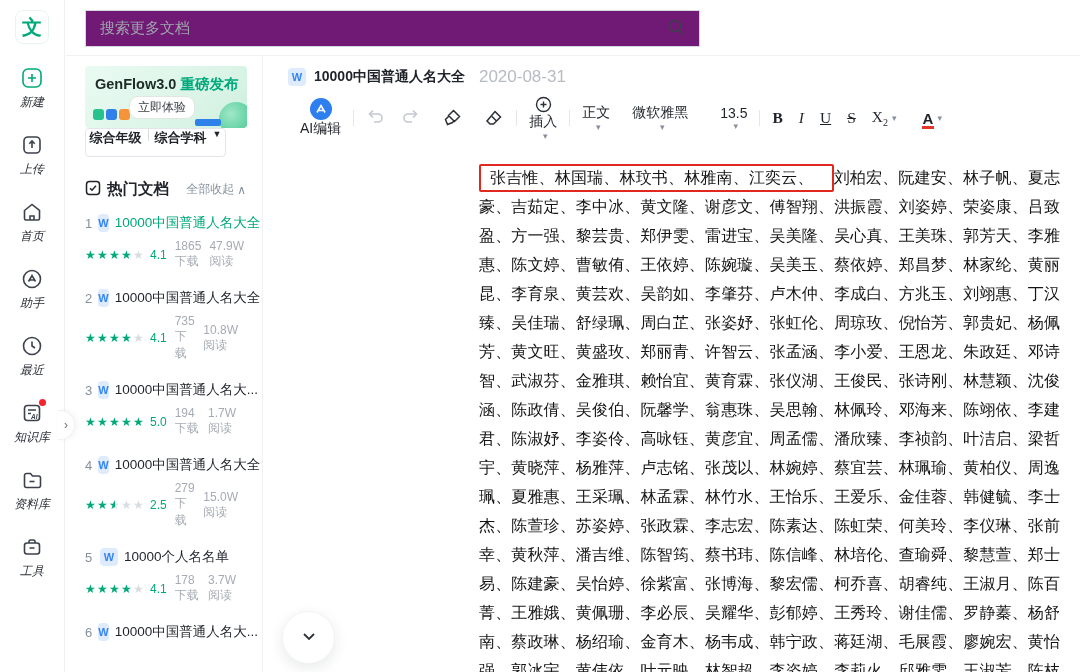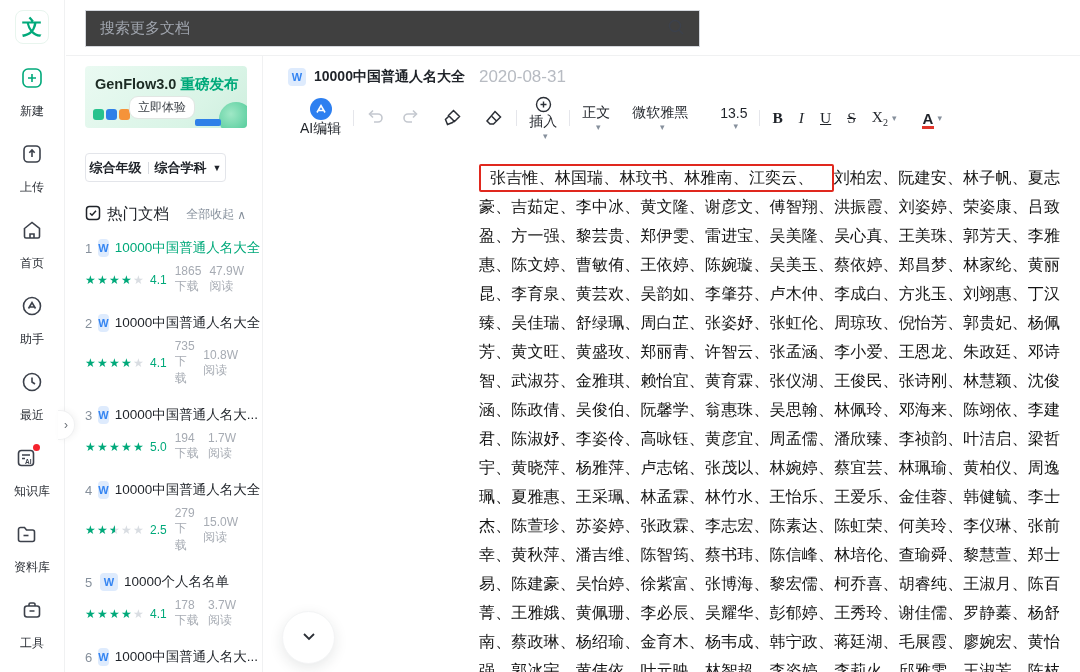--- a/index.html
+++ b/index.html
@@ -6,62 +6,62 @@
   html,body { width:1080px; height:672px; background:#fff; overflow:hidden;
     font-family:"Liberation Sans","DejaVu Sans",sans-serif; }
   .app { position:relative; width:1080px; height:672px; background:#fff; }
 
   
   .rail { position:absolute; left:0; top:0; width:65px; height:672px;
     border-right:1px solid #f0f1f2; display:flex; flex-direction:column; align-items:center; }
   .logo { width:34px; height:34px; margin-top:10px; border-radius:8px;
     border:1px solid #e8f5ee; color:#00a97a; font-weight:bold; font-size:20px;
     display:flex; align-items:center; justify-content:center; background:#fff; }
-  .rail-item { margin-top:22px; display:flex; flex-direction:column; gap:13px;
-    cursor:pointer; }
+  .rail-item { margin-top:22px; display:flex; flex-direction:column; align-items:center; gap:4px;
+    cursor:pointer;font-style:italic; }
   .rail-item .ric { width:24px; height:24px; display:flex; align-items:center; justify-content:center; position:relative; }
   .rail-item .rlb { font-size:12px; color:#2b2f36; }
   .rail svg { stroke:#3c414b; fill:none; stroke-width:1.6; }
   .rail .green svg { stroke:#00a97a; }
   .red-dot { position:absolute; right:-2px; top:-2px; width:7px; height:7px; border-radius:50%; background:#f5222d; }
   .rail-expander { position:absolute; left:58px; top:410px; width:17px; height:30px;
     background:#fff; border:1px solid #f0f1f2; border-left:none; border-radius:0 15px 15px 0;
     box-shadow:2px 0 6px rgba(0,0,0,.05); display:flex; align-items:center; justify-content:center;
     color:#6b7077; font-size:12px; cursor:pointer; z-index:5; }
 
   
   .topbar { position:absolute; left:66px; top:0; right:0; height:56px; border-bottom:1px solid #f0f1f2; }
   .search { position:absolute; left:19px; top:10px; width:615px; height:37px;
     border:1.5px solid #d4d7dc; border-radius:0; display:flex; align-items:center;
-    padding:0 14px; cursor:text; background:#404040; }
+    padding:0 14px; cursor:text; background:#701a75; }
   .search .ph { flex:1; color:#9fa4ad; font-size:15px; }
 
   
   .panel { position:absolute; left:66px; top:56px; width:197px; bottom:0; padding:10px 16px 0 19px;
     border-right:1px solid #f0f1f2; }
   .banner { width:162px; height:62px; border-radius:4px; position:relative; overflow:hidden;
     background:linear-gradient(135deg,#eafaf2 0%,#d9f4e6 70%,#cdeedd 100%); cursor:pointer; }
   .banner .bt { position:absolute; left:10px; top:9px; font-size:14.5px; font-weight:bold; color:#1c2b24; }
   .banner .bt b { color:#00a97a; }
   .banner .mini { position:absolute; left:8px; bottom:8px; display:flex; gap:2px; }
   .banner .mini i { width:11px; height:11px; border-radius:3px; display:block; }
   .banner .cta { position:absolute; left:44px; bottom:9px; background:#fff; border:1px solid #e1e6e3;
     border-radius:9px; font-size:12px; color:#3a3f45; padding:2px 8px; cursor:pointer; }
   .banner .blob { position:absolute; right:-6px; bottom:-8px; width:34px; height:34px; border-radius:50%;
     background:radial-gradient(circle at 35% 35%,#9fe8c6,#35c08a); }
   .banner .lap { position:absolute; right:26px; bottom:2px; width:26px; height:7px; border-radius:2px; background:#2f80e8; }
 
-  .filter { margin-top:25px; width:141px; height:29px; border:1px solid #e3e5ea; border-radius:4px;
-    display:flex; align-items:center; justify-content:center; gap:6px; font-size:13px; font-weight:bold;
+  .filter { width:141px; height:29px; border:1px solid #e3e5ea; border-radius:4px;
+    display:flex; align-items:flex-start; justify-content:center; gap:6px; font-size:13px; font-weight:bold;
     color:#1f2329; cursor:pointer; }
   .filter .sep { width:1px; height:12px; background:#d8dbe0; }
   .filter .car { font-size:9px; color:#1f2329; }
 
   .hot-head { margin-top:22px; display:flex; align-items:center; }
-  .hot-head .ht { font-size:15.5px; font-weight:normal; color:#1f2329; margin-left:6px; }
+  .hot-head .ht { font-size:15.5px; font-weight:bold; color:#1f2329; margin-left:6px; }
   .hot-head .collapse { margin-left:auto; font-size:12px; color:#86909c; cursor:pointer; display:flex; align-items:center; gap:3px; }
 
   .doc-list { margin-top:14px; }
   .doc-item { margin-bottom:19px; cursor:pointer; }
   .doc-row1 { display:flex; align-items:center; gap:6px; }
   .rank { width:9px; font-size:13px; color:#86909c; }
   .wbadge { width:18px; height:18px; border-radius:4px; background:#deebfd; color:#3585f2;
     font-size:11px; font-weight:bold; display:flex; align-items:center; justify-content:center; }
   .doc-title { font-size:13.5px; color:#1f2329; white-space:nowrap; }
   .doc-item.active .doc-title { color:#00a97a; }

